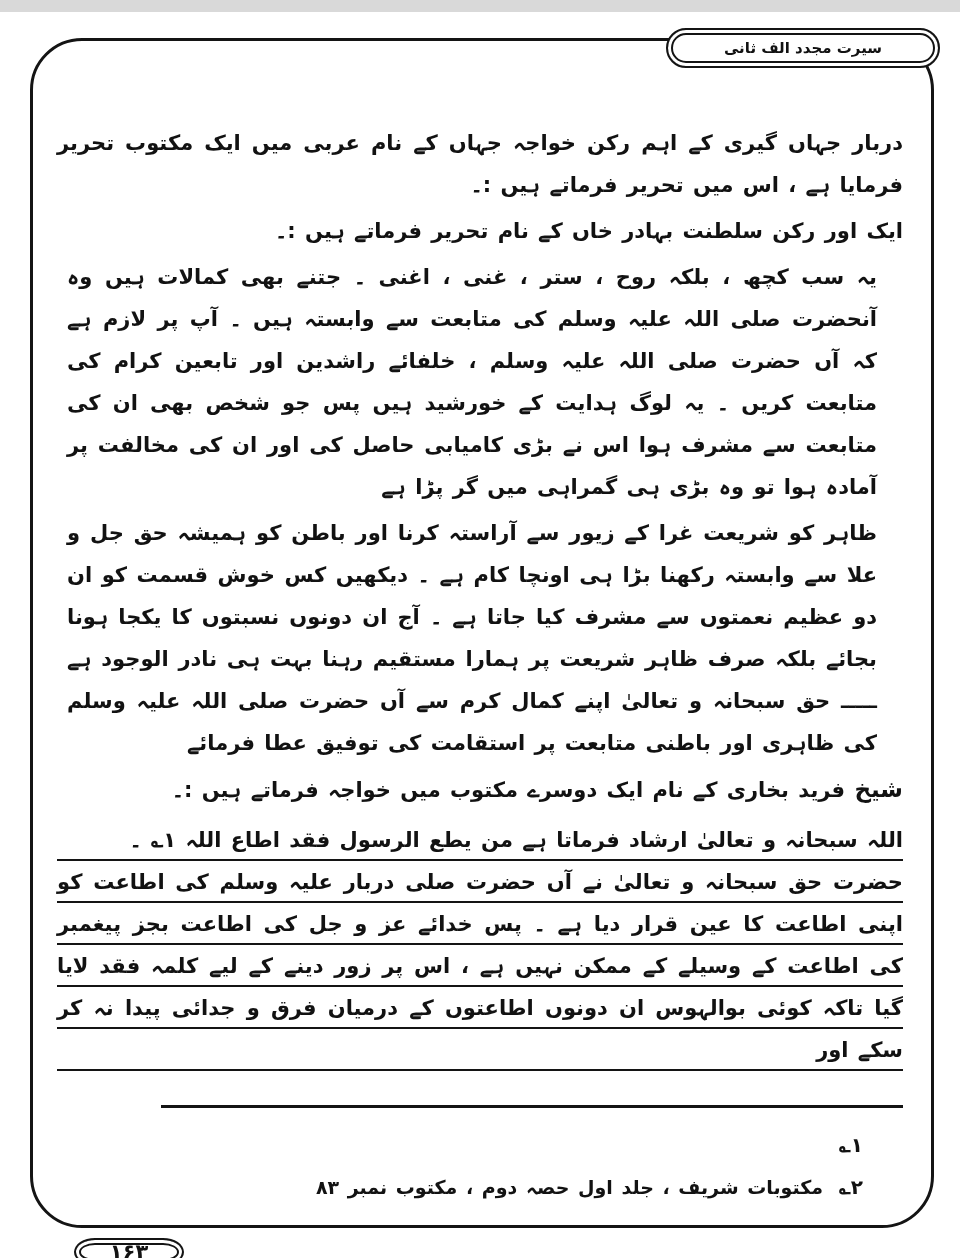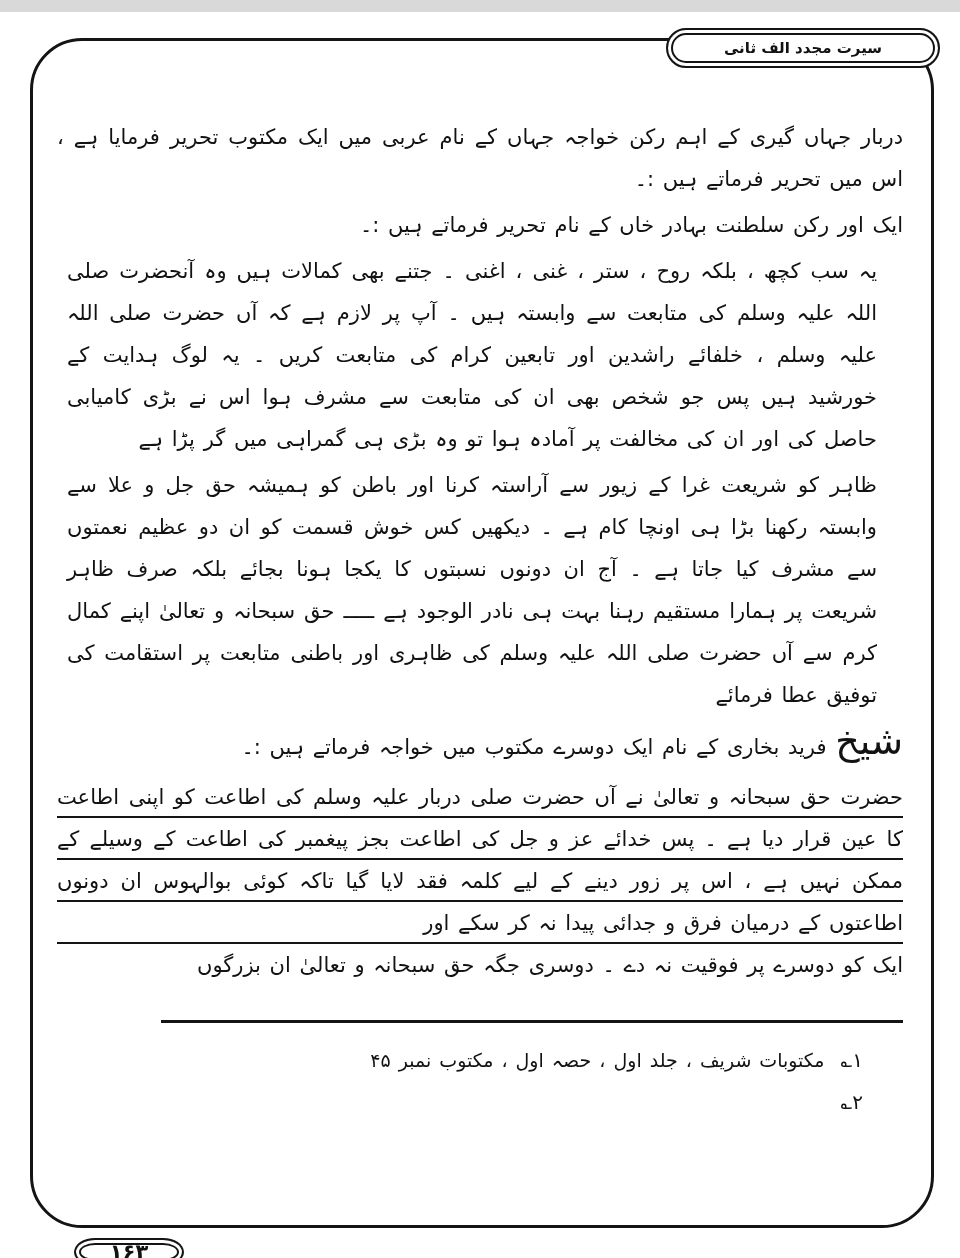--- a/index.html
+++ b/index.html
@@ -39,32 +39,32 @@
   .page-number-cartouche {
     bottom: 4px; left: 74px;
     width: 110px; height: 28px;
     border-radius: 21px / 50%;
   }
   .page-number-cartouche .page-num-text {
     font-size: 21px; font-weight: bold;
   }
   .content {
     position: absolute;
-    top: 100px; right: 57px; left: 57px;
+    top: 106px; right: 57px; left: 57px;
     direction: rtl;
-    font-weight: normal;
+    font-weight: bold;
     font-size: 21px;
     line-height: 42px;
     text-align: justify;
     word-spacing: 2px;
   }
   .para { margin: 0; }
   .intro { margin-top: 4px; }
   .quote { padding: 0 26px 0 10px; margin: 4px 0; }
-  .sheikh .lead { font-size: 38px; line-height: 42px; }
+  .sheikh .lead { font-size: 23px; line-height: 42px; }
   .ruled {
     margin-top: 8px;
     background-image: repeating-linear-gradient(to bottom,
       transparent 0px, transparent 40px, #141414 40px, #141414 42px);
   }
   .ruled .para { margin: 0; }
   .tail { margin-top: 0; }
   .footnote-sep {
     height: 3px; background: #141414;
     width: 742px;
@@ -96,34 +96,34 @@
 
     <p class="para intro">ایک اور رکن سلطنت بہادر خاں کے نام تحریر فرماتے ہیں :۔</p>
 
     <p class="para quote">یہ سب کچھ ، بلکہ روح ، ستر ، غنی ، اغنی ۔ جتنے بھی کمالات ہیں وہ آنحضرت صلی اللہ علیہ وسلم کی متابعت سے وابستہ ہیں ۔ آپ پر لازم ہے کہ آں حضرت صلی اللہ علیہ وسلم ، خلفائے راشدین اور تابعین کرام کی متابعت کریں ۔ یہ لوگ ہدایت کے خورشید ہیں پس جو شخص بھی ان کی متابعت سے مشرف ہوا اس نے بڑی کامیابی حاصل کی اور ان کی مخالفت پر آمادہ ہوا تو وہ بڑی ہی گمراہی میں گر پڑا ہے</p>
 
     <p class="para quote">ظاہر کو شریعت غرا کے زیور سے آراستہ کرنا اور باطن کو ہمیشہ حق جل و علا سے وابستہ رکھنا بڑا ہی اونچا کام ہے ۔ دیکھیں کس خوش قسمت کو ان دو عظیم نعمتوں سے مشرف کیا جاتا ہے ۔ آج ان دونوں نسبتوں کا یکجا ہونا بجائے بلکہ صرف ظاہر شریعت پر ہمارا مستقیم رہنا بہت ہی نادر الوجود ہے ـــــ حق سبحانہ و تعالیٰ اپنے کمال کرم سے آں حضرت صلی اللہ علیہ وسلم کی ظاہری اور باطنی متابعت پر استقامت کی توفیق عطا فرمائے</p>
 
     <p class="para intro sheikh"><span class="lead">شیخ</span><span> فرید بخاری کے نام ایک دوسرے مکتوب میں خواجہ فرماتے ہیں :۔</span></p>
 
     <div class="ruled">
+      <p class="para">اللہ سبحانہ و تعالیٰ ارشاد فرماتا ہے من یطع الرسول فقد اطاع اللہ ۱؎ ۔</p>
       <p class="para">حضرت حق سبحانہ و تعالیٰ نے آں حضرت صلی دربار علیہ وسلم کی اطاعت کو اپنی اطاعت کا عین قرار دیا ہے ۔ پس خدائے عز و جل کی اطاعت بجز پیغمبر کی اطاعت کے وسیلے کے ممکن نہیں ہے ، اس پر زور دینے کے لیے کلمہ فقد لایا گیا تاکہ کوئی بوالہوس ان دونوں اطاعتوں کے درمیان فرق و جدائی پیدا نہ کر سکے اور</p>
     </div>
 
-    <p class="para tail">ایک کو دوسرے پر فوقیت نہ دے ۔ دوسری جگہ حق سبحانہ و تعالیٰ ان بزرگوں</p>
 
     <div class="footnote-sep"></div>
 
     <div class="footnotes">
       <p class="footnote">
         <span class="fn-marker">۱؎</span>
-        <span class="fn-text">مکتوبات شریف ، جلد اول ، حصہ اول ، مکتوب نمبر ۴۵</span>
       </p>
       <p class="footnote">
         <span class="fn-marker">۲؎</span>
+        <span class="fn-text">مکتوبات شریف ، جلد اول حصہ دوم ، مکتوب نمبر ۸۳</span>
       </p>
     </div>
 
   </div>
 
   <div class="cartouche page-number-cartouche">
     <span class="page-num-text">۱۶۳</span>
   </div>
 
 </div>

